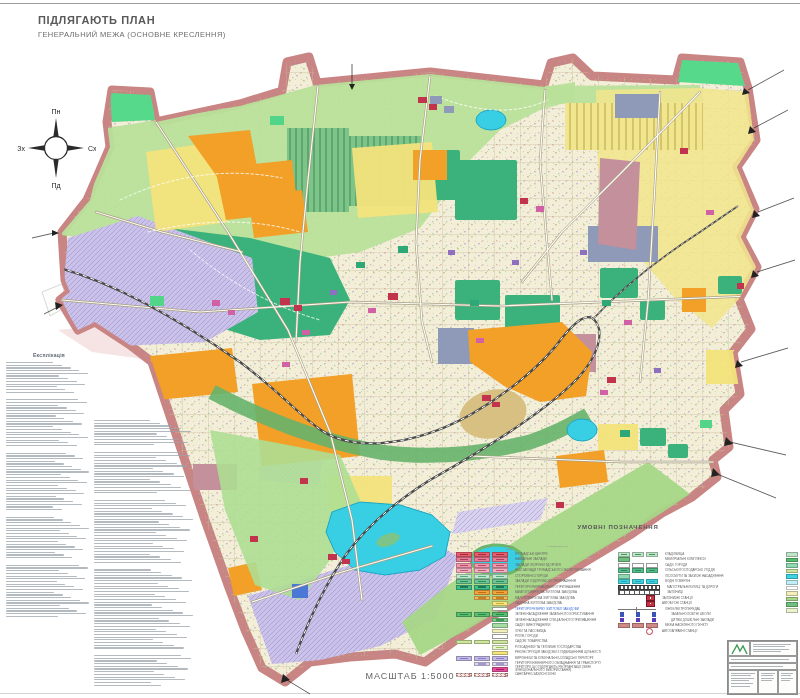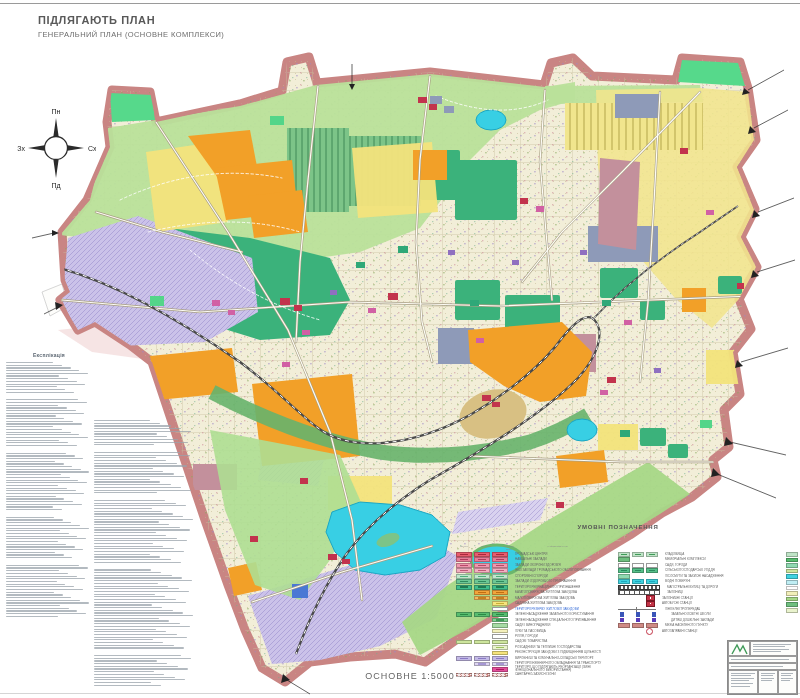--- a/index.html
+++ b/index.html
@@ -46,21 +46,21 @@
   #scale-label{left:320px;top:671px;width:180px;text-align:center;font-size:9px;color:#666;letter-spacing:1px}
   svg text{font-family:"Liberation Sans",sans-serif}
 </style>
 </head>
 <body>
 
 <div class="abs" id="topline"></div>
 <div class="abs" id="botline"></div>
 
 <div class="abs" id="hdr-title">ПІДЛЯГАЮТЬ ПЛАН</div>
-<div class="abs" id="hdr-sub">ГЕНЕРАЛЬНИЙ ПЛАН (ОСНОВНЕ КОМПЛЕКСИ)</div>
+<div class="abs" id="hdr-sub">ГЕНЕРАЛЬНИЙ МЕЖА (ОСНОВНЕ КРЕСЛЕННЯ)</div>
 
 <svg class="abs" style="left:0;top:0" width="800" height="698" viewBox="0 0 800 698">
   <defs>
     <clipPath id="cityClip">
         <path d="M112,90 L150,92 L156,122 L240,104 L282,91 L287,62 L309,57 L317,83 L430,72 L544,85 L551,63 L573,58 L592,76 L676,80 L682,58 L740,62 L748,88 L756,140 L737,167 L755,209 L741,237 L757,267 L739,299 L751,329 L733,352 L740,394 L724,410 L729,447 L713,460 L717,477 L692,497 L662,513 L630,535 L595,556 L550,583 L505,608 L460,637 L425,662 L395,654 L350,657 L310,662 L285,682 L262,668 L245,630 L228,585 L205,520 L178,440 L152,362 L130,345 L95,322 L78,330 L60,300 L70,292 L65,280 L62,232 L87,200 L110,147 L107,122 Z"></path>
       </clipPath>
     <pattern id="dots" width="6" height="6" patternUnits="userSpaceOnUse">
       <rect x="1" y="1" width="1" height="1" fill="#c4b893"></rect>
     </pattern>
     <pattern id="specks" width="14" height="12" patternUnits="userSpaceOnUse">
@@ -854,21 +854,21 @@
     <div style="width: 12px; height: 4.6px; margin-bottom: 1px; border: 0.5px solid rgba(0, 0, 0, 0.25); box-sizing: border-box; background: rgb(205, 229, 157);"></div>
     <div style="width: 12px; height: 4.6px; margin-bottom: 1px; border: 0.5px solid rgba(0, 0, 0, 0.25); box-sizing: border-box; background: rgb(63, 210, 224);"></div>
     <div style="width: 12px; height: 4.6px; margin-bottom: 1px; border: 0.5px solid rgba(0, 0, 0, 0.25); box-sizing: border-box; background: rgb(191, 238, 244);"></div>
     <div style="width: 12px; height: 4.6px; margin-bottom: 1px; border: 0.5px solid rgba(0, 0, 0, 0.25); box-sizing: border-box; background: rgb(255, 255, 255);"></div>
     <div style="width: 12px; height: 4.6px; margin-bottom: 1px; border: 0.5px solid rgba(0, 0, 0, 0.25); box-sizing: border-box; background: rgb(242, 239, 185);"></div>
     <div style="width: 12px; height: 4.6px; margin-bottom: 1px; border: 0.5px solid rgba(0, 0, 0, 0.25); box-sizing: border-box; background: rgb(166, 215, 135);"></div>
     <div style="width: 12px; height: 4.6px; margin-bottom: 1px; border: 0.5px solid rgba(0, 0, 0, 0.25); box-sizing: border-box; background: rgb(111, 191, 127);"></div>
     <div style="width: 12px; height: 4.6px; margin-bottom: 1px; border: 0.5px solid rgba(0, 0, 0, 0.25); box-sizing: border-box; background: rgb(233, 243, 205);"></div>
   </div>
 
-<div class="abs" id="scale-label">ОСНОВНЕ 1:5000</div>
+<div class="abs" id="scale-label">МАСШТАБ 1:5000</div>
 
 <div class="abs" id="stamp">
   <div class="cell" style="left:0;top:0;width:22px;height:15px">
     <svg width="22" height="15" viewBox="0 0 22 15">
       <path d="M3,12 L8,3 L11,9 L14,4 L18,12" fill="none" stroke="#3f9a58" stroke-width="1.4"></path>
     </svg>
   </div>
   <div class="cell" style="left:22px;top:0;width:47px;height:15px">
     <div class="sbar" style="width:38px"></div>
       <div class="sbar" style="width:32px"></div>

